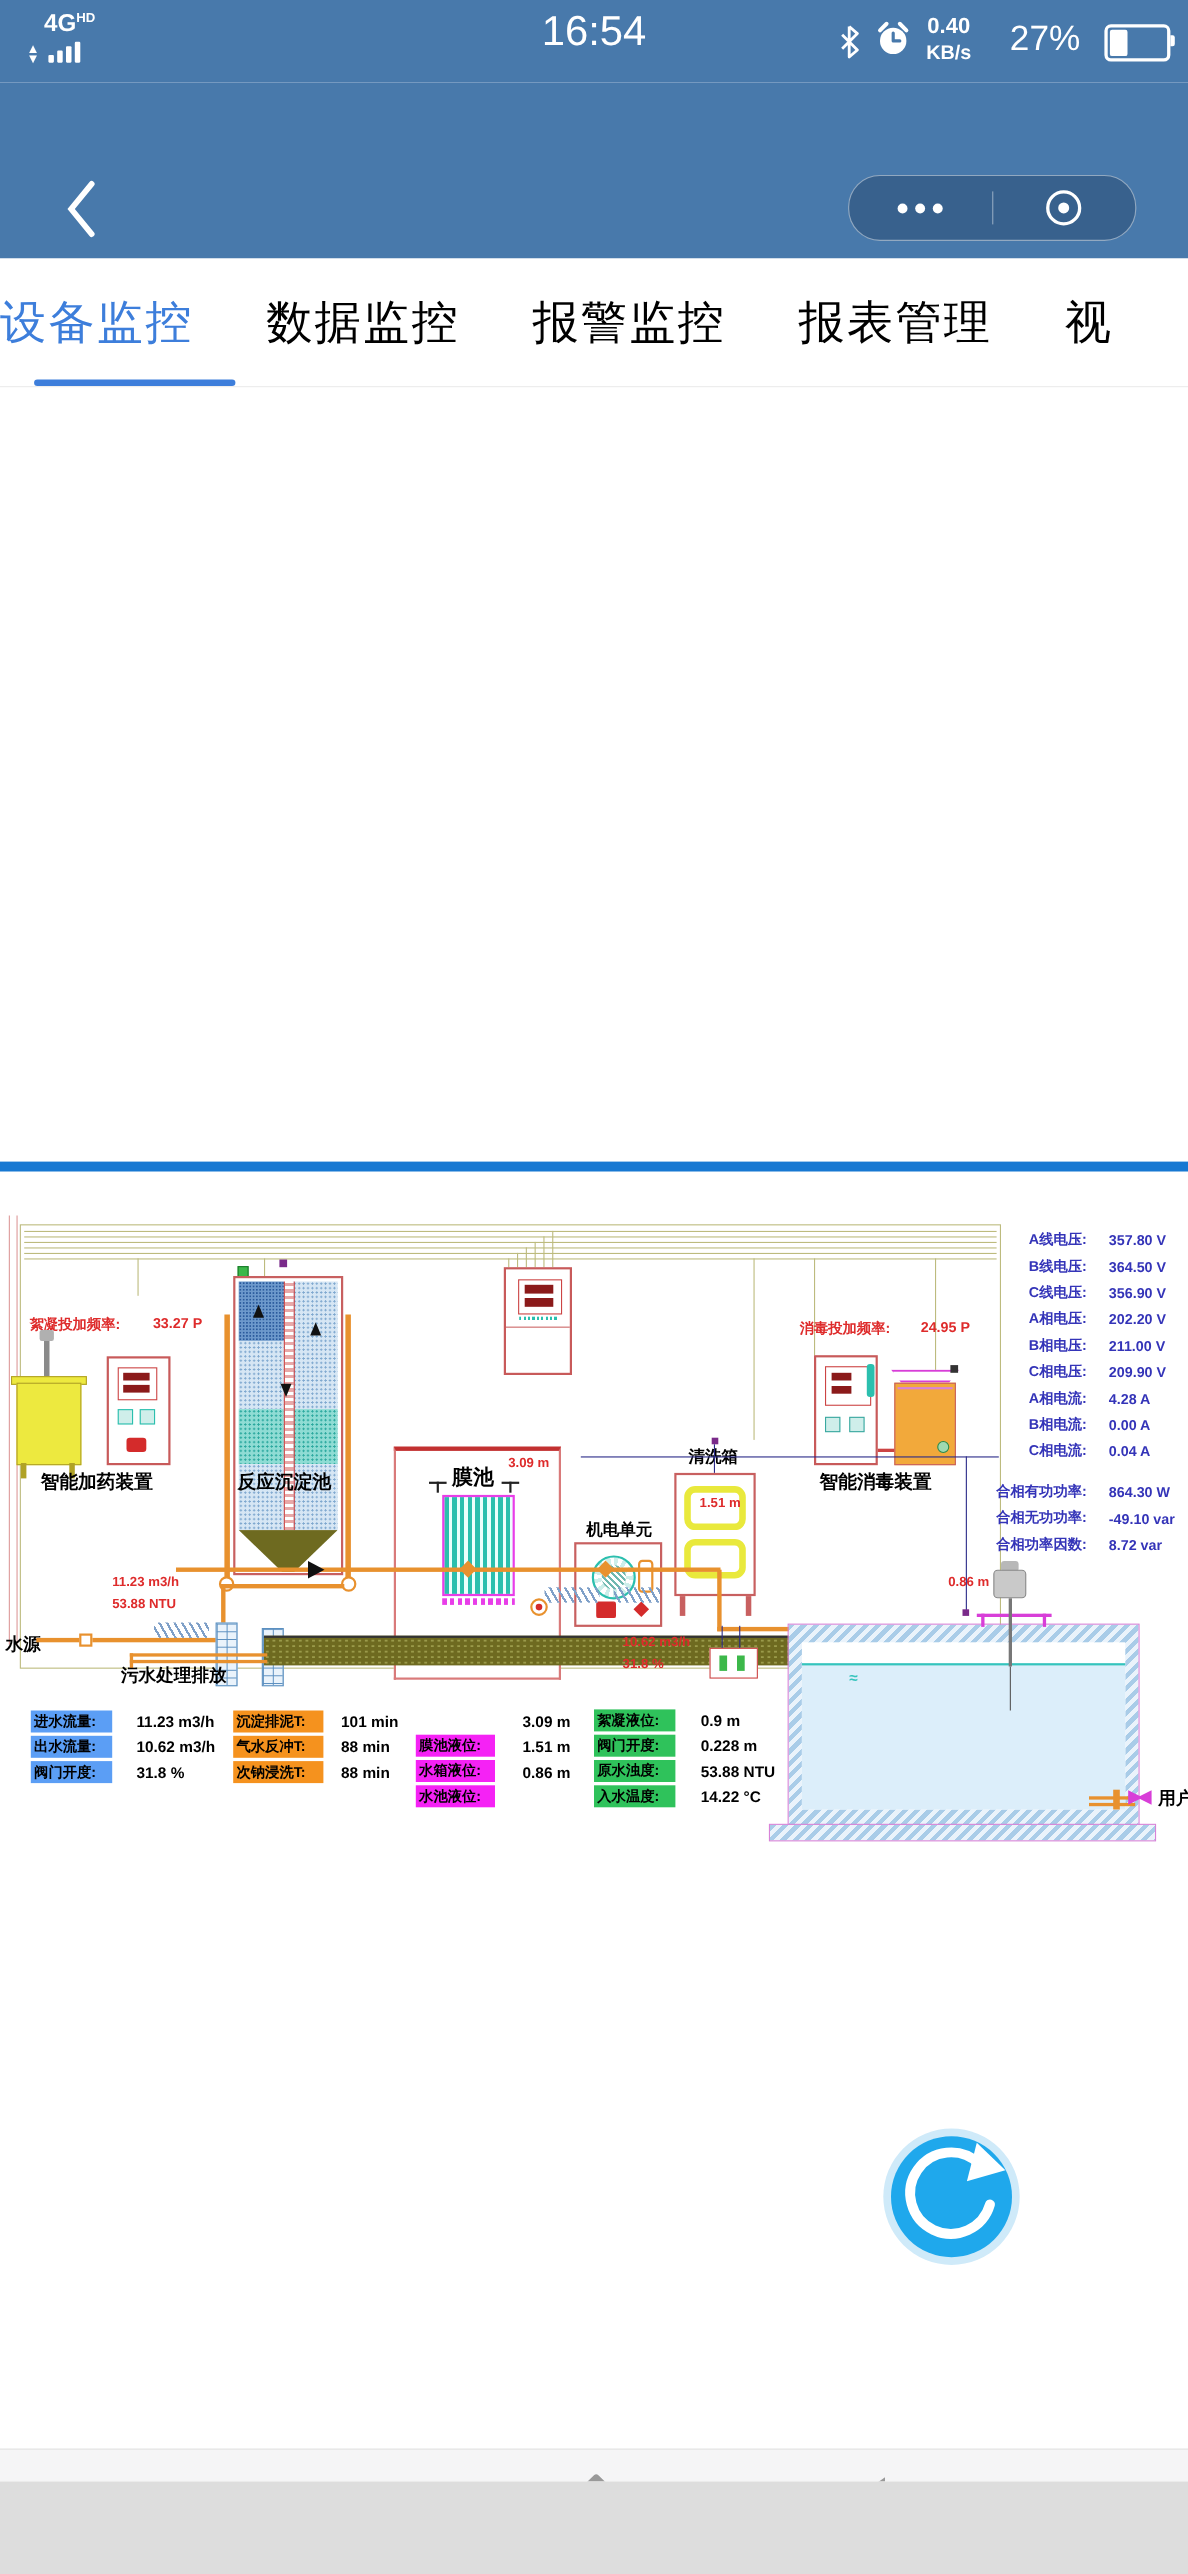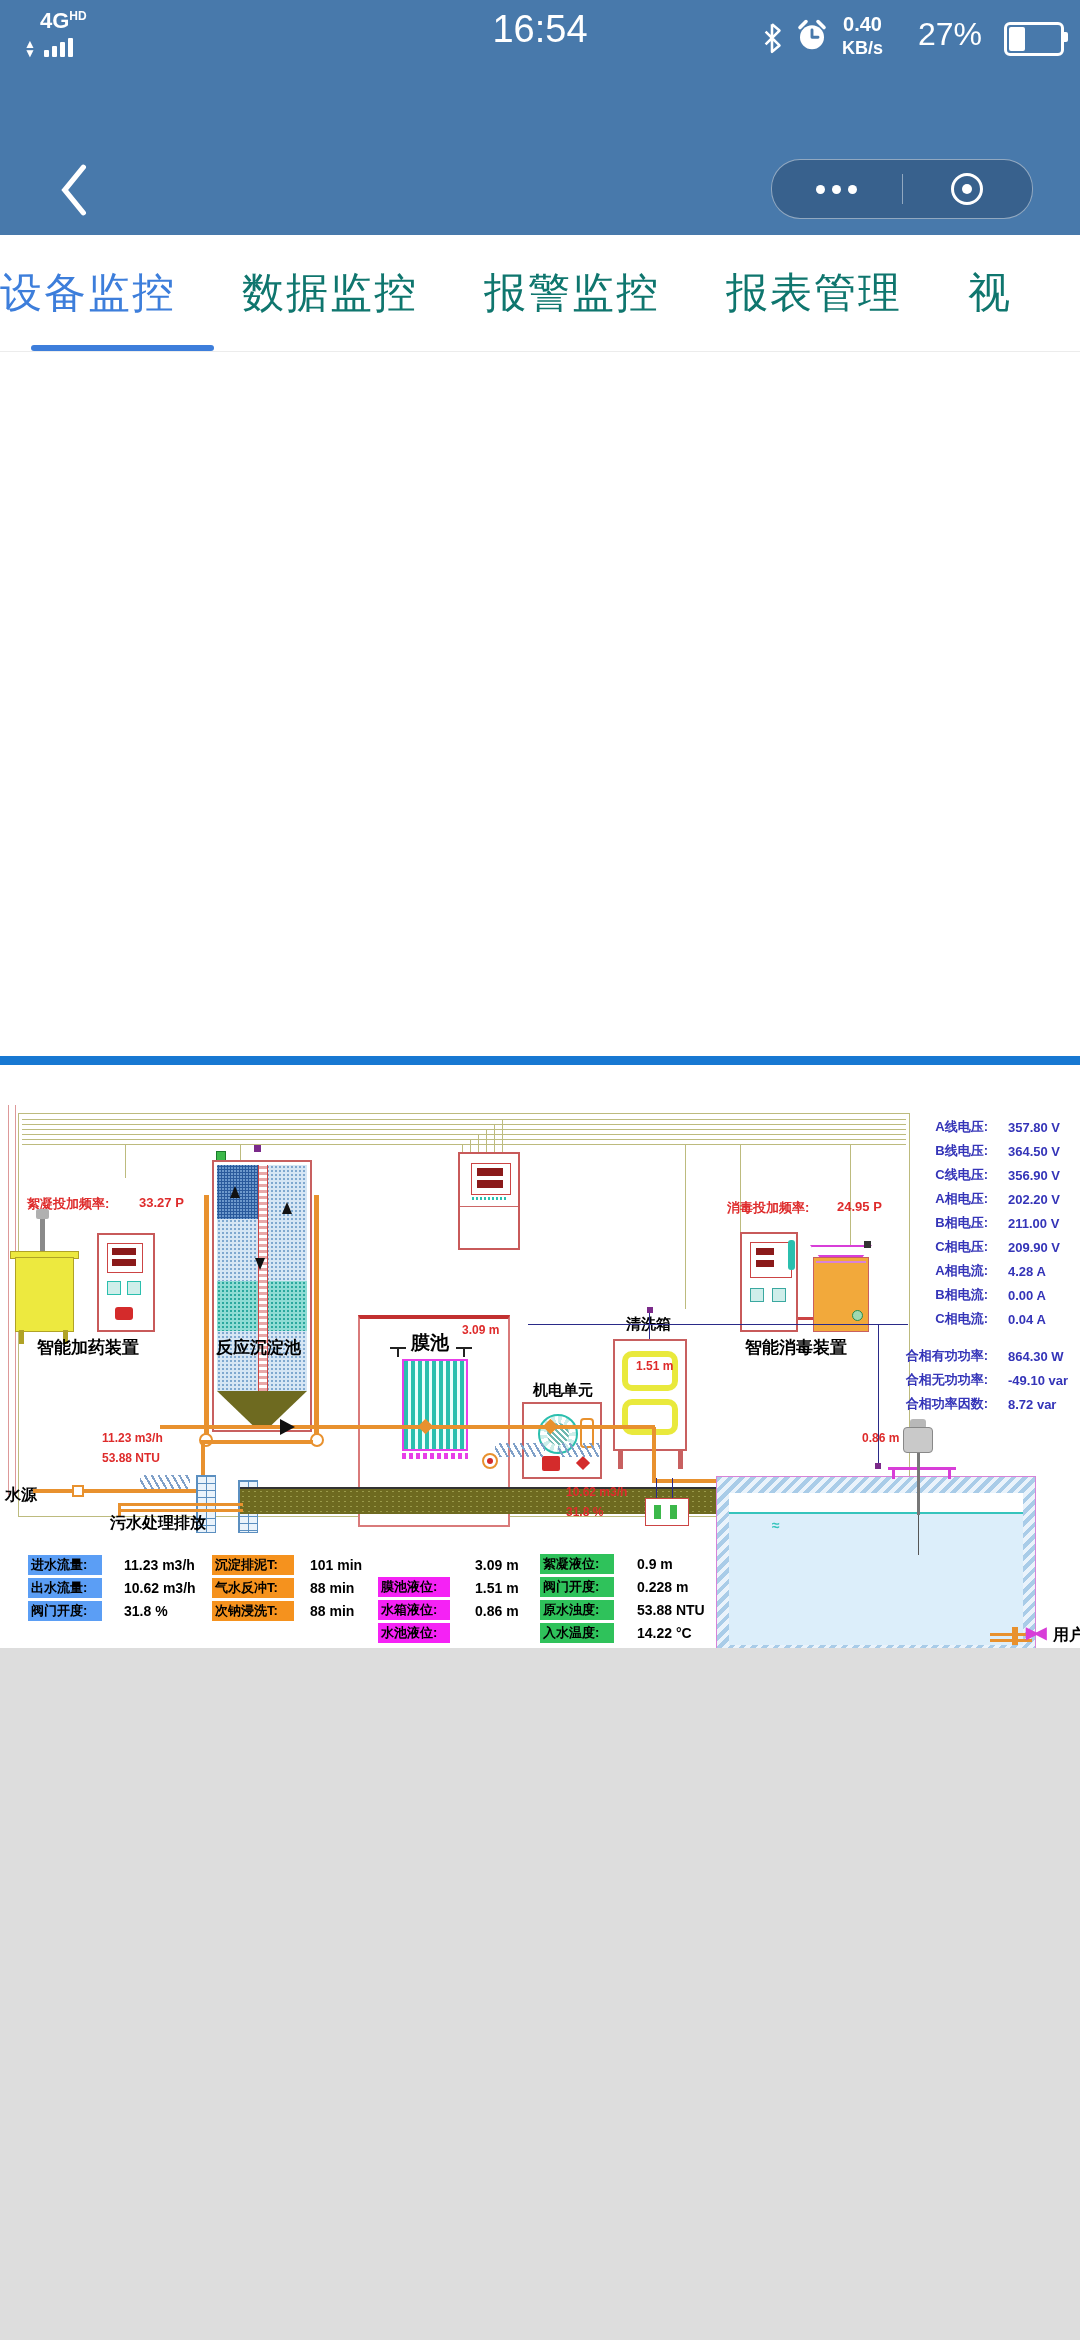--- a/index.html
+++ b/index.html
@@ -1,16 +1,16 @@
 <!DOCTYPE html>
 <html style="--header-bg: #4879AB; --tab-active: #3D7EDB; --scada-title: #1778D2; --alarm-red: #DE2B2B; --electrical-text: #3434B8; --wire-olive: #BDBB7E; --outline-red: #C85A5A; --pipe-orange: #E8912E; --magenta: #E83EE8; --teal: #2BBFAE; --table-blue: #5B9EF5; --table-orange: #F5921E; --table-magenta: #F522F5; --table-green: #2FC25B; --refresh-blue: #1FA8EC;"><head>
 <meta charset="utf-8">
 <style>
   html,body{margin:0;padding:0;background:#dddddd;}
-  .screen{position:relative;width:1080px;height:1648px;background:#ffffff;overflow:hidden;
+  .screen{position:relative;width:1080px;height:2256px;background:#ffffff;overflow:hidden;
           font-family:"Liberation Sans","DejaVu Sans",sans-serif;}
   .abs{position:absolute;}
   
   .statusbar,.navbar{background:var(--header-bg,#4879AB);color:#fff;}
   .statusbar{left:0;top:0;width:1080px;height:75px;}
   .navbar{left:0;top:75px;width:1080px;height:160px;}
   .sig-bars{display:flex;align-items:flex-end;gap:3px;}
   .sig-bars i{display:block;width:5px;background:#fff;border-radius:1px;}
   .battery{width:54px;height:28px;border:3px solid #fff;border-radius:6px;position:relative;}
   .battery .fill{position:absolute;left:2px;top:2px;bottom:2px;width:30%;background:#fff;border-radius:2px;}
@@ -19,21 +19,21 @@
            display:flex;align-items:center;}
   .cap-dots{flex:1;display:flex;justify-content:center;gap:7px;}
   .cap-dots i{width:9px;height:9px;border-radius:50%;background:#fff;}
   .cap-div{width:1px;height:30px;background:rgba(255,255,255,.45);}
   .cap-circle{flex:1;display:flex;justify-content:center;}
   .cap-circle .ring{width:26px;height:26px;border:3px solid #fff;border-radius:50%;display:flex;align-items:center;justify-content:center;}
   .cap-circle .dot{width:10px;height:10px;border-radius:50%;background:#fff;}
   
   .tabbar{left:0;top:235px;width:1080px;height:117px;background:#fff;border-bottom:1px solid #ececec;
           display:flex;align-items:center;gap:66px;box-sizing:border-box;overflow:hidden;}
-  .tab{font-size:42px;letter-spacing:2px;color:#0f766e;white-space:nowrap;flex:0 0 auto;}
+  .tab{font-size:42px;letter-spacing:2px;color:#000000;white-space:nowrap;flex:0 0 auto;}
   .tab.active{color:var(--tab-active,#3D7EDB);}
   .tab-underline{left:31px;top:345px;width:183px;height:6px;background:var(--tab-active,#3D7EDB);border-radius:3px;}
   
   .scada-title{font-size:32px;font-weight:bold;color:var(--scada-title,#1778D2);letter-spacing:1px;}
   .logo-name{color:#1C6FC6;font-weight:bold;font-size:24px;display:flex;justify-content:space-between;width:78px;}
   .logo-cap{font-size:14px;font-weight:bold;color:#222;letter-spacing:1px;font-family:"Liberation Serif","DejaVu Serif",serif;}
   .blue-divider{left:0;top:1056px;width:1080px;height:9px;background:var(--scada-title,#1778D2);}
   
   .diagram{left:0;top:1075px;width:1080px;height:612px;background:#fff;font-family:"Liberation Sans",sans-serif;}
   .olv{background:var(--wire-olive,#BDBB7E);}

